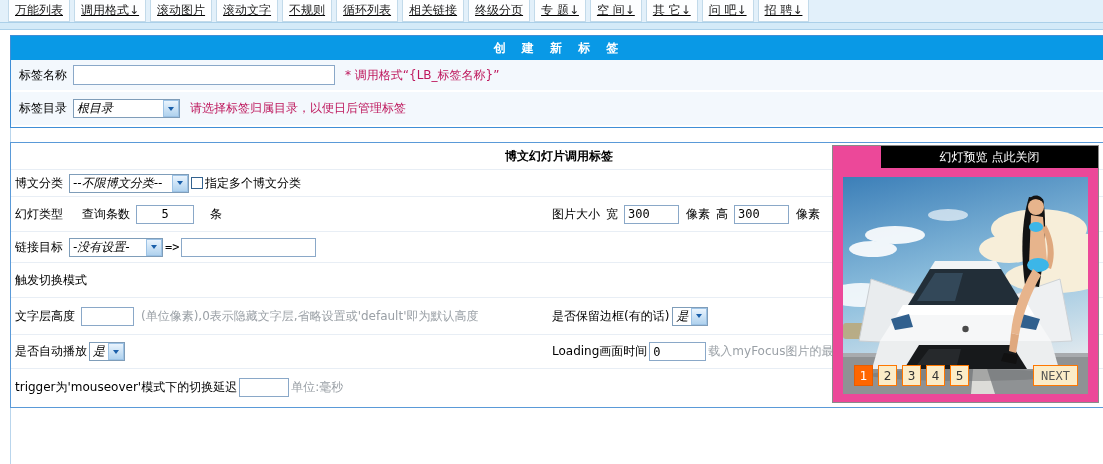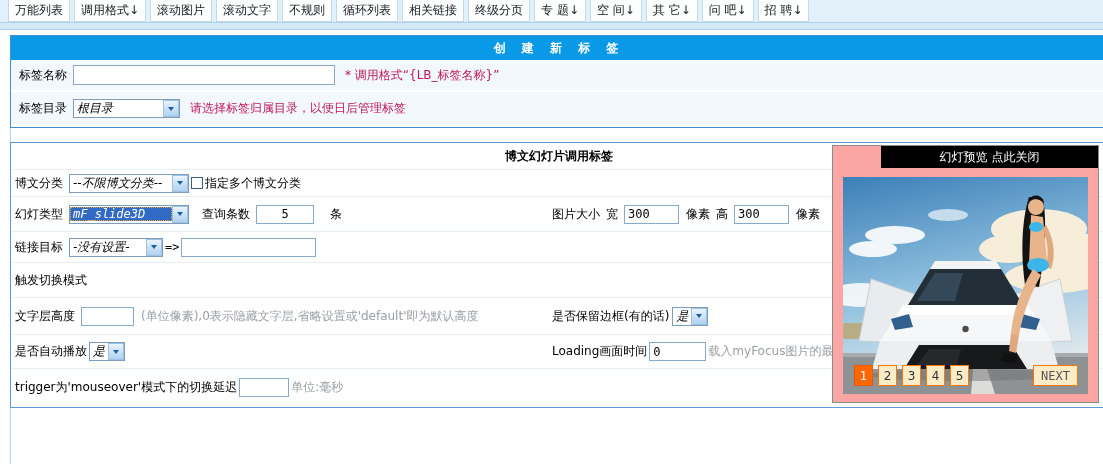--- a/index.html
+++ b/index.html
@@ -6,21 +6,21 @@
   html,body { margin:0; padding:0; }
   body {
     width:1103px; height:464px; position:relative; overflow:hidden;
     background:#fff; color:#000;
     font-family:"DejaVu Sans","Liberation Sans",sans-serif; font-size:12px;
   }
   .mono { font-family:"DejaVu Sans Mono","Liberation Mono",monospace; }
 
   
   .menu { position:absolute; top:0; left:0; width:1103px; height:22px;
-          background:#e2f0fa; display:flex; align-items:stretch; }
+          background:#e2f0fa; display:flex; align-items:stretch;text-decoration:underline; }
   .menu-item { background:#fdfeff; border:1px solid #c2daea; border-top:none;
           margin-left:4px; padding:0 6px; display:flex; align-items:flex-end;
           padding-bottom:2px; white-space:nowrap; cursor:pointer; color:#1a1a1a; }
   .band { position:absolute; top:22px; left:0; width:1103px; height:8px;
           background:#d4eaf8; border-top:1px solid #abd0e9; border-bottom:1px solid #abd0e9; }
   .vline { position:absolute; left:10px; top:35px; bottom:0; width:0;
           border-left:1px solid #b9d5ec; }
 
   
   .ubox { position:absolute; left:10px; top:35px; width:1098px; height:93px;
@@ -63,21 +63,21 @@
   .checkbox { width:12px; height:12px; border:1px solid #33628f; background:#fff;
          display:inline-block; margin:0 2px 0 2px; cursor:pointer; }
   .radio { width:11px; height:11px; border:1px solid #7a9ab8; border-radius:50%;
          background:radial-gradient(#fff,#e8eef4); display:inline-block; position:relative;
          margin:0 2px; cursor:pointer; }
   .radio.sel::after { content:""; position:absolute; left:2.5px; top:2.5px; width:5px;
          height:5px; border-radius:50%; background:#23a223; }
 
   
   .panel { position:absolute; left:832px; top:145px; width:267px; height:258px;
-           background:#fca5a5; border:1px solid #8a8a8a; z-index:5;padding-left:48px; }
+           background:#ec4899; border:1px solid #8a8a8a; z-index:5;padding-left:48px; }
   .panel-header { height:22px; line-height:22px; background:#000; color:#fff;
            text-align:center; cursor:pointer; }
   .stage { position:absolute; left:10px; top:31px; width:245px; height:217px; }
   .stage svg { display:block; width:245px; height:217px; }
   .pager { position:absolute; left:11px; bottom:8px; display:flex; gap:5px; }
   .pg { width:19px; height:21px; border:1px solid #f70; background:#fbecc8; color:#333;
         display:flex; align-items:center; justify-content:center; cursor:pointer; }
   .pg.active { background:#f60; border-color:#e85d00; color:#fff; }
   .next { position:absolute; right:10px; bottom:8px; width:45px; height:21px;
         border:1px solid #f70; background:#fbecc8; color:#555;
@@ -138,26 +138,20 @@
       </span>
       <span class="checkbox"></span>
       <span>指定多个博文分类</span>
     </div>
     <div class="right"></div>
   </div>
 
   <div class="frow h35">
     <div class="left">
       <span class="lbl">幻灯类型</span>
-      <span class="select" style="width:120px">
-        <span class="val hl">mF_slide3D</span>
-        <span class="ab">
-            <i class="tri"></i>
-          </span>
-      </span>
       <span class="lbl" style="margin-left:13px">查询条数</span>
       <input class="txt w58" value="5" style="">
       <span style="margin-left:16px">条</span>
     </div>
     <div class="right">
       <span class="lbl">图片大小</span>
       <span class="lbl">宽</span>
       <input class="txt w55" value="300" style="">
       <span class="lbl" style="margin-left:7px">像素</span>
       <span class="lbl">高</span>

